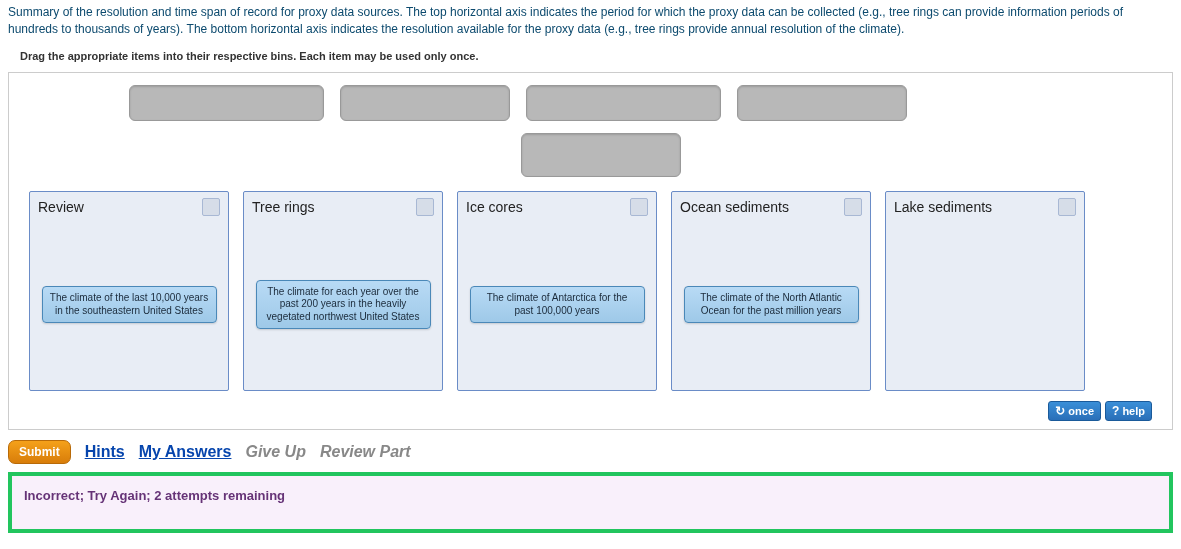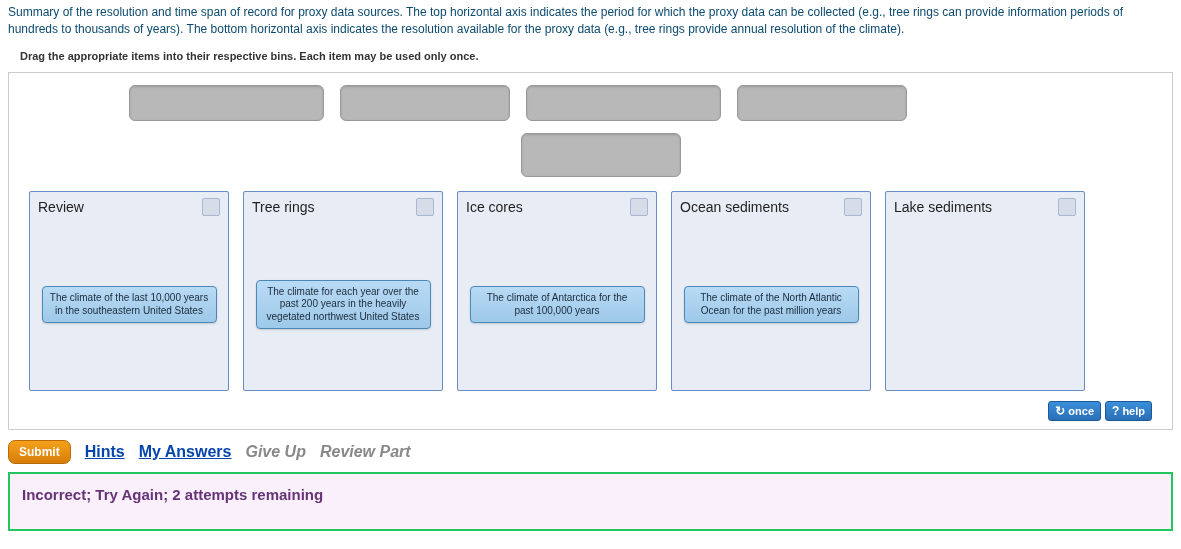--- a/index.html
+++ b/index.html
@@ -45,22 +45,22 @@
     .ctl-icon  { font-size: 12px; }
     .footer-row { display: flex; align-items: center; gap: 14px; padding: 10px 8px 8px; }
     .submit-btn {
       background: linear-gradient(#f5a11a, #d87d0a); color: #fff; font-weight: bold;
       font-size: 12px; border: 1px solid #b86a08; border-radius: 7px;
       padding: 4px 10px; cursor: pointer;
     }
     .foot-link { color: #0645ad; text-decoration: underline; font-size: 16px; font-weight: bold; cursor: pointer; }
     .foot-plain { color: #888; font-size: 16px; font-weight: bold; cursor: pointer; font-style: italic; }
     .feedback-box {
-      margin: 0 8px; border: 2px solid #22c55e; background: #f9f0fb;
-      padding: 12px 12px 26px; color: #663377; font-size: 15px; font-weight: bold;
+      margin: 0 8px; border: 4px solid #22c55e; background: #f9f0fb;
+      padding: 12px 12px 26px; color: #663377; font-size: 13px; font-weight: bold;
     }
   </style>
 </head>
 <body>
 
 <div class="header-text">Summary of the resolution and time span of record for proxy data sources. The top horizontal axis indicates the period for which the proxy data can be collected (e.g., tree rings can provide information periods of hundreds to thousands of years). The bottom horizontal axis indicates the resolution available for the proxy data (e.g., tree rings provide annual resolution of the climate).</div>
 <div class="instructions">Drag the appropriate items into their respective bins. Each item may be used only once.</div>
 
 <div class="main-panel">
 

